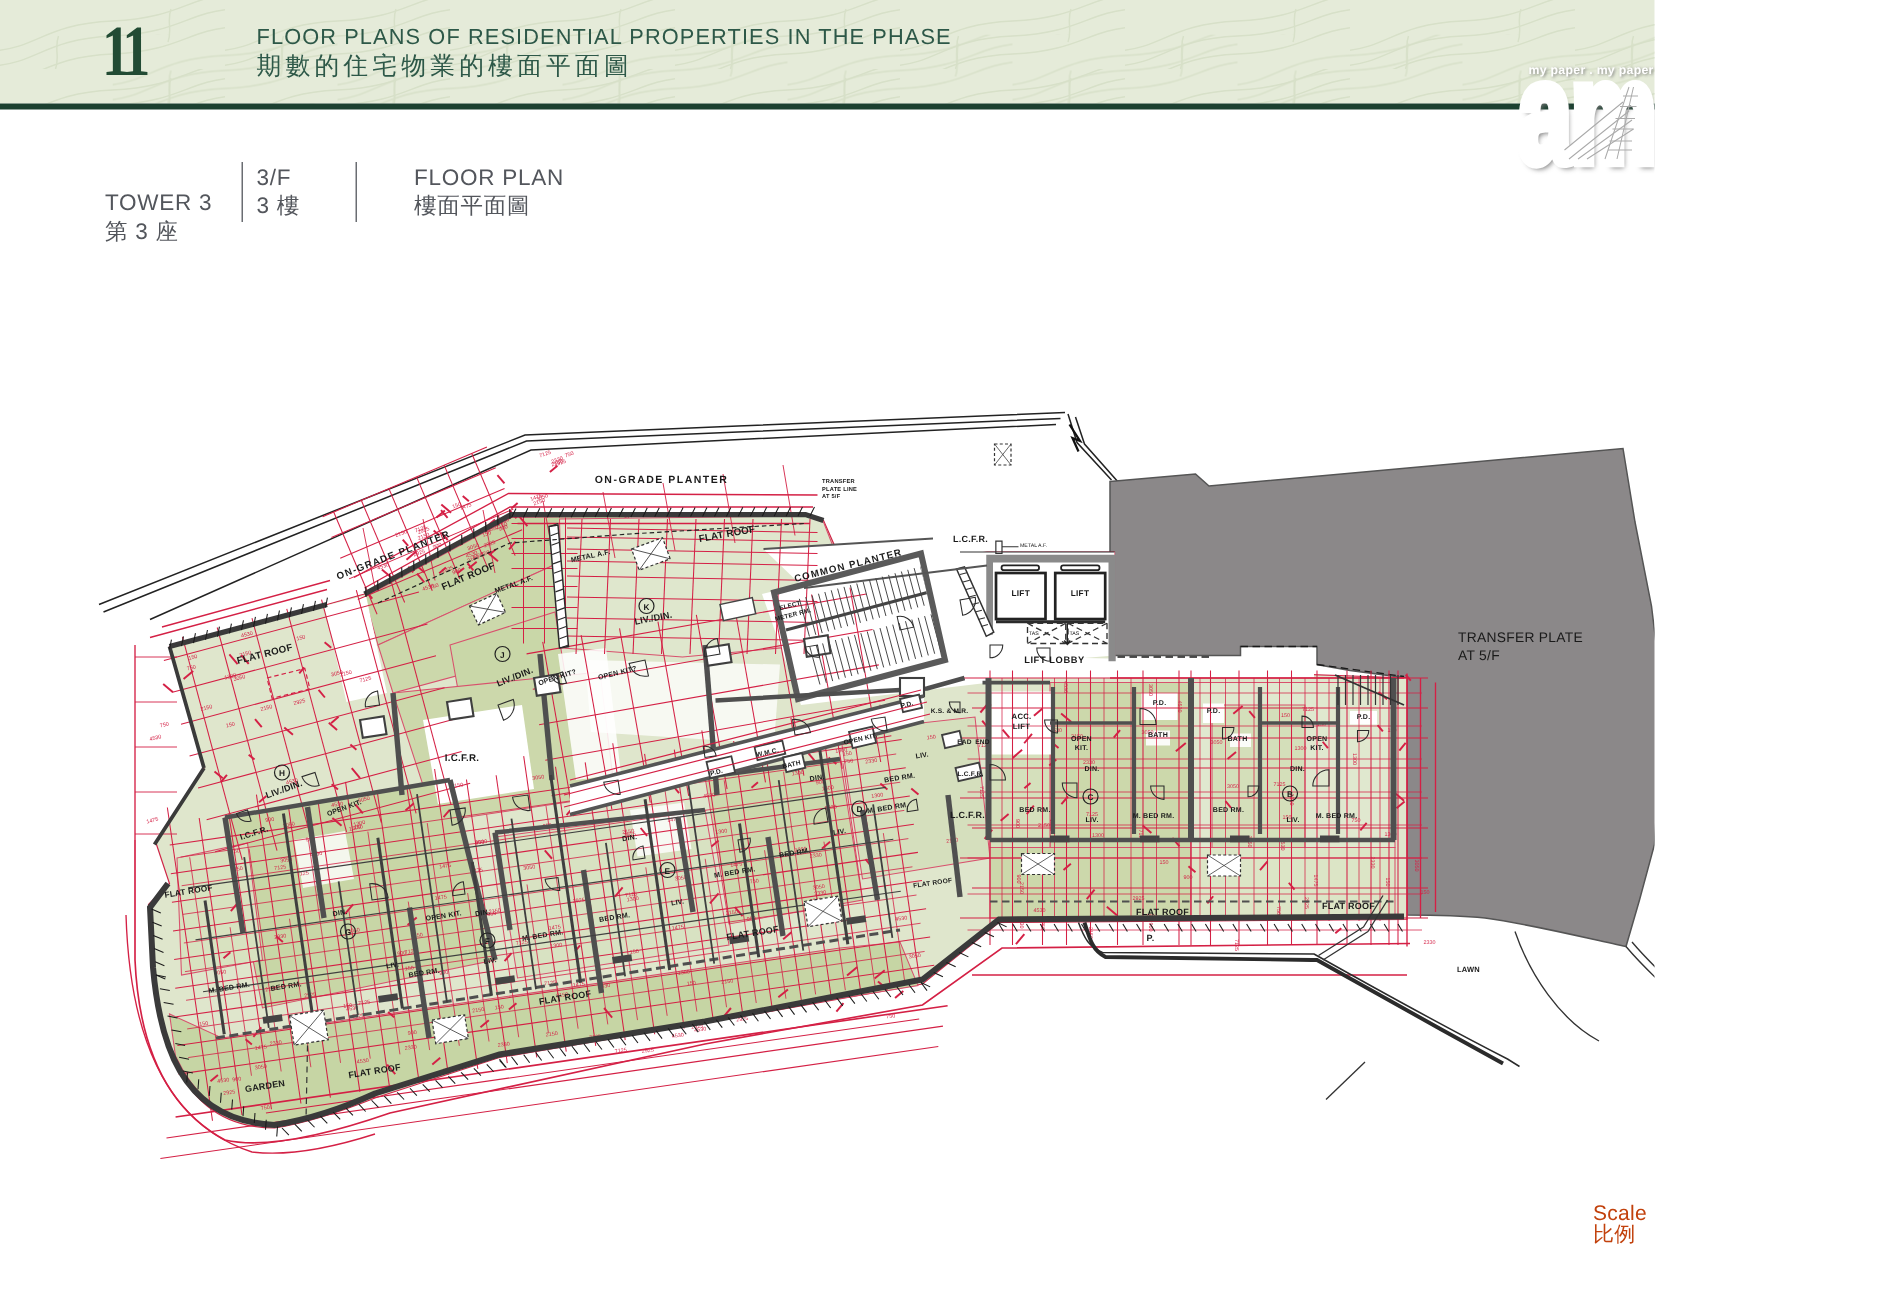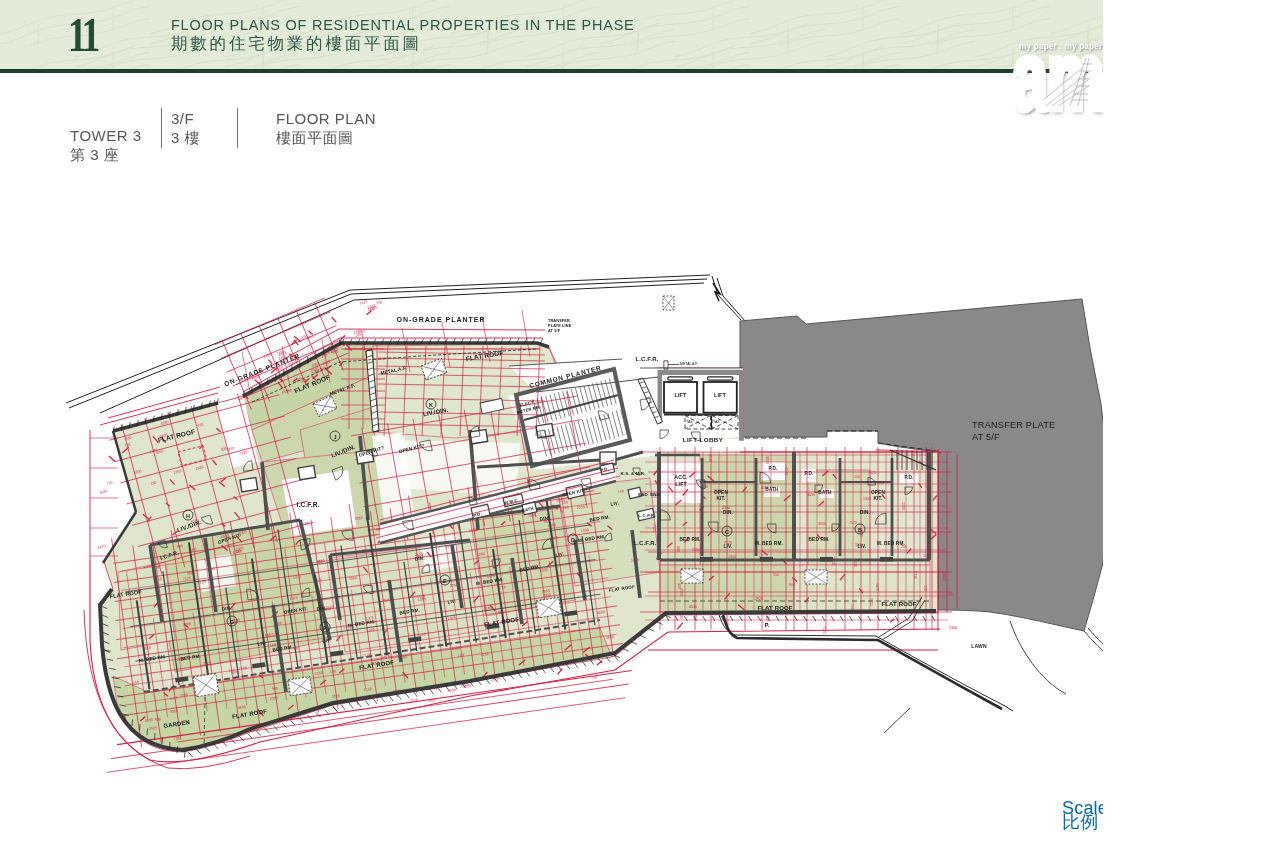--- a/index.html
+++ b/index.html
@@ -1386,21 +1386,21 @@
 <text x="655" y="496" font-size="4.4" fill="#1a1a1a" letter-spacing="0.15" text-anchor="middle">END</text>
 <text x="647" y="517" font-size="4.4" fill="#1a1a1a" letter-spacing="0.15" text-anchor="middle">L.C.F.R.</text>
 <text x="622" y="590" font-size="4.4" fill="#1a1a1a" letter-spacing="0.15" text-anchor="middle" transform="rotate(-8 622 590)">FLAT ROOF</text>
 <text x="548" y="322" font-size="3.8" fill="#1a1a1a" letter-spacing="0.15" text-anchor="start">TRANSFER</text>
 <text x="548" y="327" font-size="3.8" fill="#1a1a1a" letter-spacing="0.15" text-anchor="start">PLATE LINE</text>
 <text x="548" y="332" font-size="3.8" fill="#1a1a1a" letter-spacing="0.15" text-anchor="start">AT 5/F</text>
 <text x="767" y="627" font-size="6" fill="#1a1a1a" letter-spacing="0.15" text-anchor="middle">P.</text>
 </g>
  </svg>
 
- <div style="position:absolute;left:1062px;top:801px;font-size:18px;color:#0369a1;letter-spacing:0.2px;line-height:14px;">Scale<br>比例</div>
+ <div style="position:absolute;left:1062px;top:801px;font-size:14px;color:#c2410c;letter-spacing:0.2px;line-height:14px;">Scale<br>比例</div>
  <div style="position:absolute;left:1104px;top:801px;font-size:12.5px;color:#54565a;">0</div>
  <div style="position:absolute;left:1166px;top:801px;font-size:12.5px;color:#701a75;">5M/米</div>
  <svg width="100" height="10" style="position:absolute;left:1108px;top:819px">
   <rect x="0.5" y="0.5" width="91.5" height="5.6" fill="#fff" stroke="#222" stroke-width="1"></rect>
   <rect x="0.5" y="0.5" width="18.3" height="5.6" fill="#2b2b2b"></rect>
   <rect x="37.1" y="0.5" width="18.3" height="5.6" fill="#2b2b2b"></rect>
   <rect x="73.7" y="0.5" width="18.3" height="5.6" fill="#2b2b2b"></rect>
  </svg>
 </div>
 </body></html>

